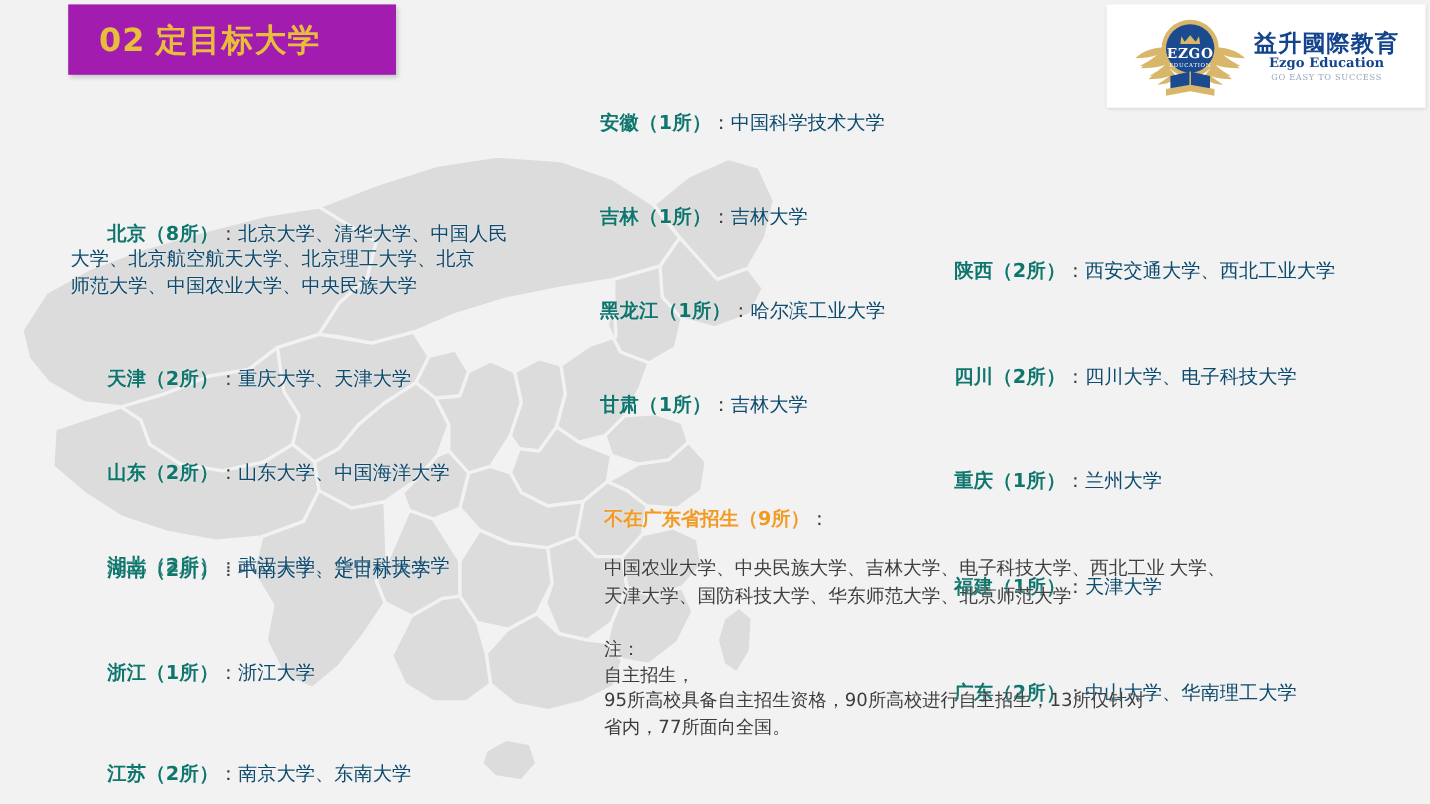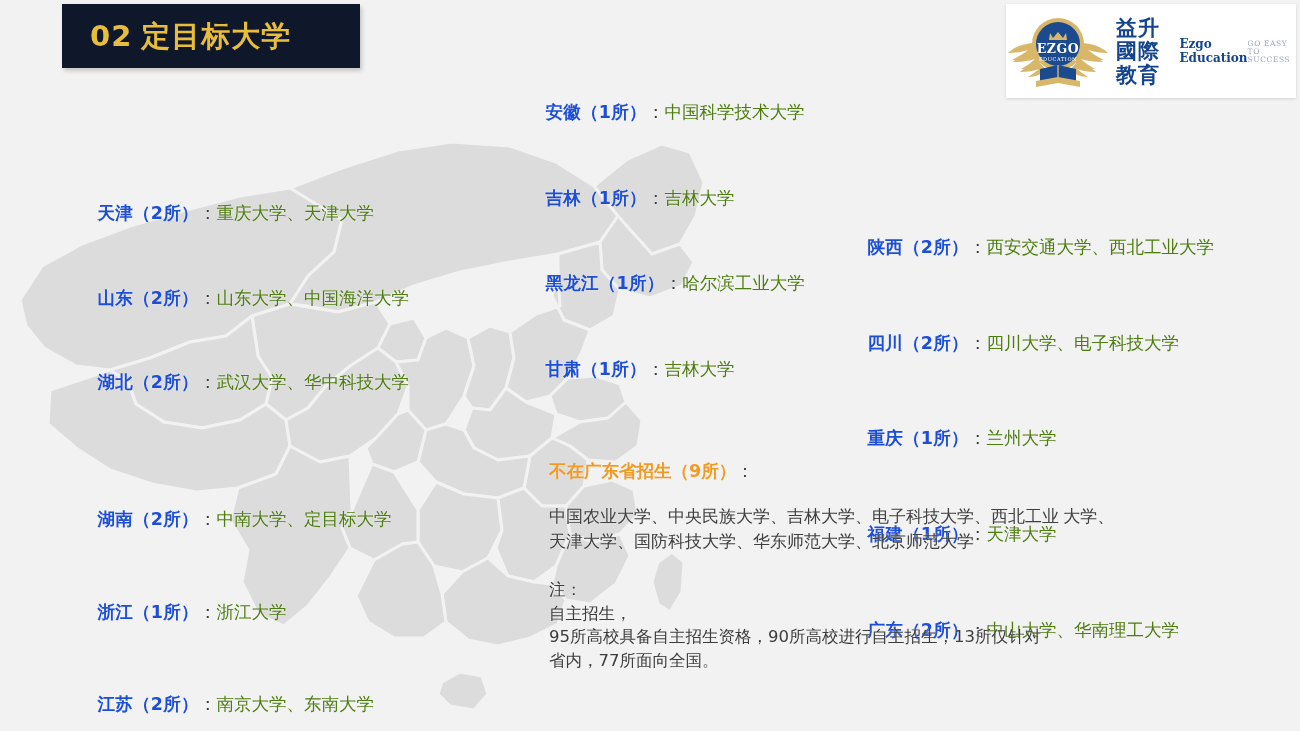--- a/index.html
+++ b/index.html
@@ -12,21 +12,21 @@
   }
   #slide{position:absolute;inset:0;width:1300px;height:731px;background:#f2f2f2;overflow:hidden;}
 
   
   #map-layer{position:absolute;left:0;top:0;width:1300px;height:731px;z-index:0;pointer-events:none;}
   #map-layer svg{position:absolute;left:-10px;top:90px;}
 
   
   #title-banner{
     position:absolute;left:62px;top:4px;width:298px;height:64px;
-    background:#0f172a;
+    background:#a21caf;
     box-shadow:2px 3px 4px rgba(0,0,0,0.18);
     z-index:5;
     display:flex;align-items:center;
   }
   #title-banner .t-txt{
     color:#e8bd3b;
     font-size:29px;font-weight:bold;
     letter-spacing:1px;
     margin-left:28px;
     white-space:nowrap;
@@ -36,21 +36,21 @@
 
   
   #logo-card{
     position:absolute;right:4px;top:4px;width:290px;height:94px;
     background:#ffffff;
     box-shadow:0 1px 3px rgba(0,0,0,0.12);
     z-index:6;
     display:flex;align-items:center;justify-content:center;
   }
   #logo-mark{width:104px;height:80px;flex:0 0 auto;position:relative;}
-  #logo-text{margin-left:6px;display:flex;flex-direction:row;align-items:center;}
+  #logo-text{margin-left:6px;display:flex;flex-direction:column;align-items:center;}
   #logo-text .cn{
     color:#13448c;font-size:21px;font-weight:bold;letter-spacing:1px;
     font-family:"DejaVu Serif","Liberation Serif",serif;line-height:1.1;
   }
   #logo-text .en{
     color:#13448c;font-size:12px;font-weight:bold;
     font-family:"DejaVu Serif","Liberation Serif",serif;margin-top:1px;line-height:1.1;
   }
   #logo-text .tag{
     color:#9aa7bd;font-size:7.5px;letter-spacing:.6px;margin-top:2px;
@@ -61,26 +61,26 @@
   .col{position:absolute;z-index:4;}
   .entry{
     font-size:17.5px;
     line-height:1.35;
     color:#3c3c3c;
     margin-bottom:15px;
     white-space:pre-wrap;
     text-shadow:0 0 2px rgba(242,242,242,.85);
   }
   .entry .prov{
-    color:#1d4ed8;
+    color:#0f766e;
     font-weight:bold;
     letter-spacing:.3px;
   }
   .entry .sep{color:#3c3c3c;}
-  .entry .unis{color:#4d7c0f;}
+  .entry .unis{color:#0c4a6e;}
 
   #col-left{left:64px;top:178px;width:412px;}
   #col-left .entry{margin-bottom:14px;}
   #col-left-2{left:64px;top:484px;width:412px;}
   #col-left-2 .entry{margin-bottom:22px;}
   #col-left-2 .entry:last-child{margin-bottom:0;}
 
   #col-mid{left:512px;top:77px;width:330px;}
   #col-mid .entry{margin-bottom:15px;}
 
@@ -216,20 +216,25 @@
     </div>
     <div id="logo-text">
       <div class="cn">益升國際教育</div>
       <div class="en">Ezgo Education</div>
       <div class="tag">GO EASY TO SUCCESS</div>
     </div>
   </div>
 
   <div class="col" id="col-left">
     <div class="entry">
+      <span class="prov">北京（8所）</span><span class="sep">：</span><span class="unis">北京大学、清华大学、中国人民
+大学、北京航空航天大学、北京理工大学、北京
+师范大学、中国农业大学、中央民族大学</span>
+    </div>
+    <div class="entry">
       <span class="prov">天津（2所）</span><span class="sep">：</span><span class="unis">重庆大学、天津大学</span>
     </div>
     <div class="entry">
       <span class="prov">山东（2所）</span><span class="sep">：</span><span class="unis">山东大学、中国海洋大学</span>
     </div>
     <div class="entry">
       <span class="prov">湖北（2所）</span><span class="sep">：</span><span class="unis">武汉大学、华中科技大学</span>
     </div>
   </div>
 

